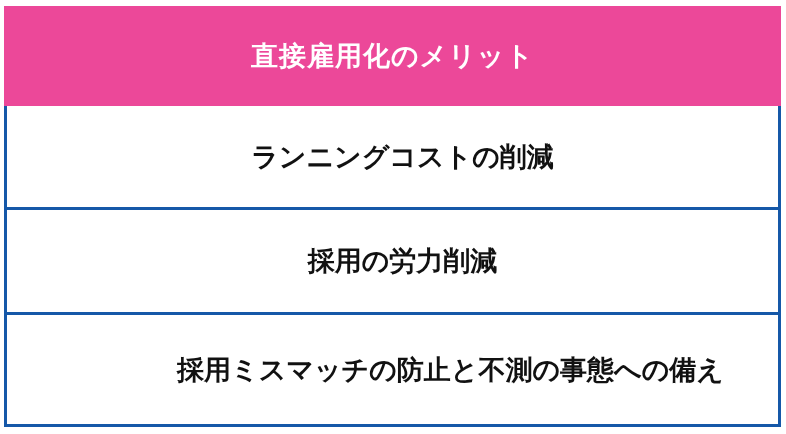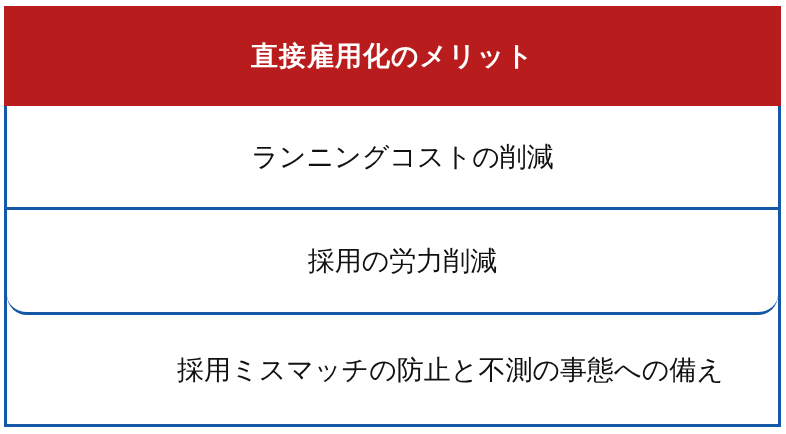--- a/index.html
+++ b/index.html
@@ -1,27 +1,27 @@
 <!DOCTYPE html>
 <html><head>
 <meta charset="utf-8">
 <style>
   html, body { margin:0; padding:0; background:#ffffff; }
   body { width:786px; height:434px; position:relative; overflow:hidden;
          font-family:"DejaVu Sans", "Liberation Sans", sans-serif; }
   .table { position:absolute; left:4px; top:6px; width:777px; height:421px;
            box-sizing:border-box; border:3px solid #1558a8; border-top:none; }
   .header { position:absolute; left:-3px; top:0; width:777px; height:100px;
-            background:#b91c1c; color:#ffffff; display:flex; align-items:center;
+            background:#ec4899; color:#ffffff; display:flex; align-items:center;
             justify-content:center; font-size:27px; font-weight:bold; letter-spacing:1px; }
   .row { position:absolute; left:0; width:771px; display:flex; align-items:center;
-         justify-content:center; font-size:27px; font-weight:normal; color:#111111;
+         justify-content:center; font-size:27px; font-weight:bold; color:#111111;
          box-sizing:border-box;padding-left:20px; }
   .r1 { top:100px; height:104px; border-bottom:3px solid #1558a8; }
-  .r2 { top:204px; height:105px; border-bottom:3px solid #1558a8;border-radius:20px; }
+  .r2 { top:204px; height:105px; border-bottom:3px solid #1558a8; }
   .r3 { top:309px; height:109px;margin-left:48px; }
 </style>
 </head>
 <body>
 
 <div class="table">
   <div class="header">直接雇用化のメリット</div>
   <div class="row r1">ランニングコストの削減</div>
   <div class="row r2">採用の労力削減</div>
   <div class="row r3">採用ミスマッチの防止と不測の事態への備え</div>

